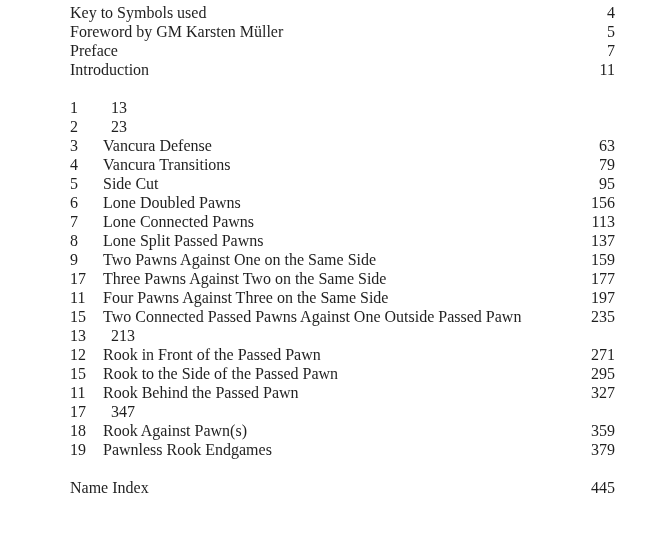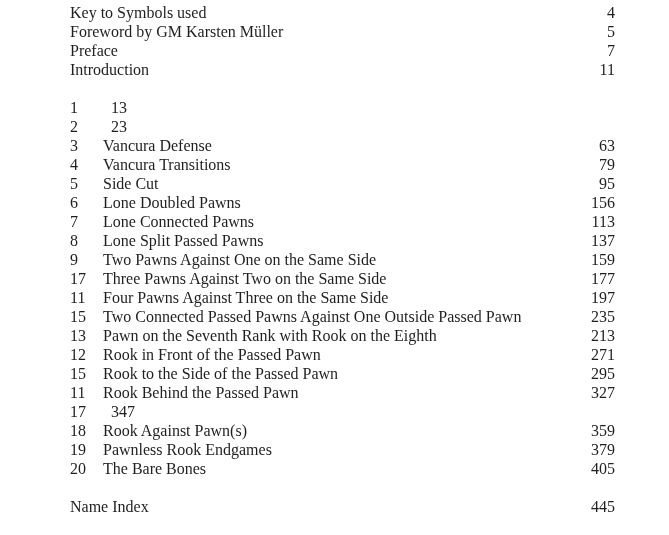--- a/index.html
+++ b/index.html
@@ -121,21 +121,20 @@
     <span class="entry-title">Four Pawns Against Three on the Same Side</span>
     <span class="page-num">197</span>
   </div>
   <div class="toc-row">
     <span class="chap-num">15</span>
     <span class="entry-title">Two Connected Passed Pawns Against One Outside Passed Pawn</span>
     <span class="page-num">235</span>
   </div>
   <div class="toc-row">
     <span class="chap-num">13</span>
-    <span class="entry-title">Pawn on the Seventh Rank with Rook on the Eighth</span>
     <span class="page-num">213</span>
   </div>
   <div class="toc-row">
     <span class="chap-num">12</span>
     <span class="entry-title">Rook in Front of the Passed Pawn</span>
     <span class="page-num">271</span>
   </div>
   <div class="toc-row">
     <span class="chap-num">15</span>
     <span class="entry-title">Rook to the Side of the Passed Pawn</span>
@@ -153,25 +152,20 @@
   <div class="toc-row">
     <span class="chap-num">18</span>
     <span class="entry-title">Rook Against Pawn(s)</span>
     <span class="page-num">359</span>
   </div>
   <div class="toc-row">
     <span class="chap-num">19</span>
     <span class="entry-title">Pawnless Rook Endgames</span>
     <span class="page-num">379</span>
   </div>
-  <div class="toc-row">
-    <span class="chap-num">20</span>
-    <span class="entry-title">The Bare Bones</span>
-    <span class="page-num">405</span>
-  </div>
 
   <div class="section-gap"></div>
 
   <div class="toc-row">
     <span class="entry-title">Name Index</span>
     <span class="page-num">445</span>
   </div>
 
 </div>
 

